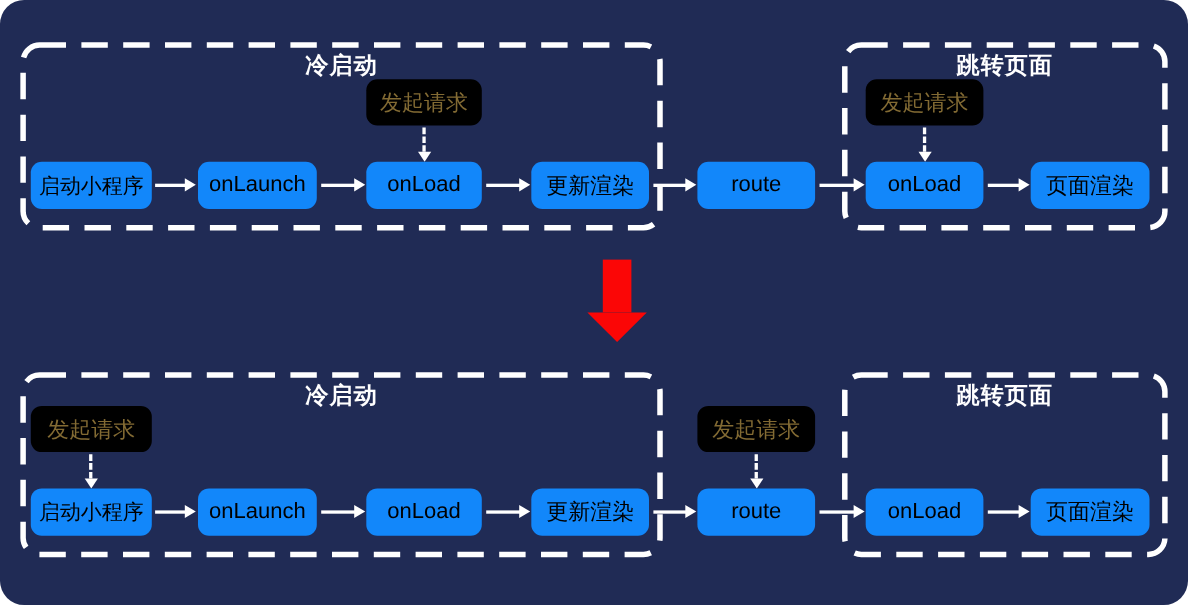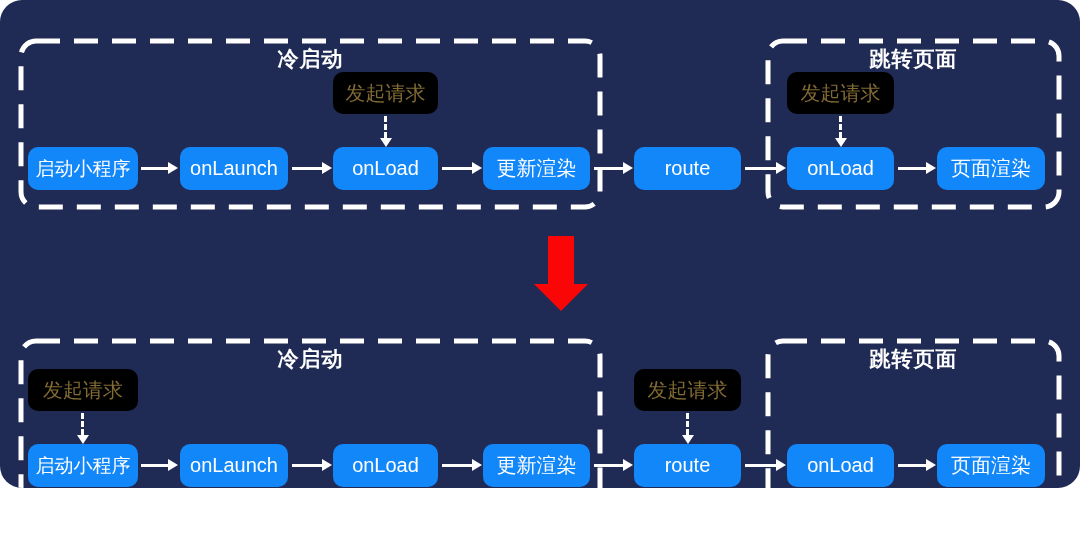--- a/index.html
+++ b/index.html
@@ -1,28 +1,28 @@
 <!DOCTYPE html>
 <html><head>
 <meta charset="utf-8">
 <style>
   html,body{margin:0;padding:0;background:#ffffff;}
   .canvas{
-    position:relative;width:1080px;height:488px;background:#202b55;
+    position:relative;width:1080px;height:550px;background:#202b55;
     border-radius:22px;overflow:hidden;
     font-family:"Liberation Sans","DejaVu Sans",sans-serif;
   }
   .svg-layer{position:absolute;left:0;top:0;width:1080px;height:550px;}
   .group-title{
     position:absolute;text-align:center;color:#ffffff;
     font-size:21px;font-weight:bold;letter-spacing:1px;
   }
   .node{
     position:absolute;height:43px;background:#1287fa;border-radius:10px;
-    color:#ffffff;font-size:20px;display:flex;align-items:center;justify-content:center;
+    color:#000000;font-size:20px;display:flex;align-items:center;justify-content:center;
   }
   .request{
     position:absolute;height:42px;background:#000000;border-radius:10px;
     color:#826a33;font-size:20px;display:flex;align-items:center;justify-content:center;
   }
   .harrow{position:absolute;height:3px;background:#ffffff;}
   .harrow::after{
     content:"";position:absolute;right:-9px;top:-5px;width:0;height:0;
     border-left:10px solid #ffffff;border-top:6px solid transparent;border-bottom:6px solid transparent;
   }

